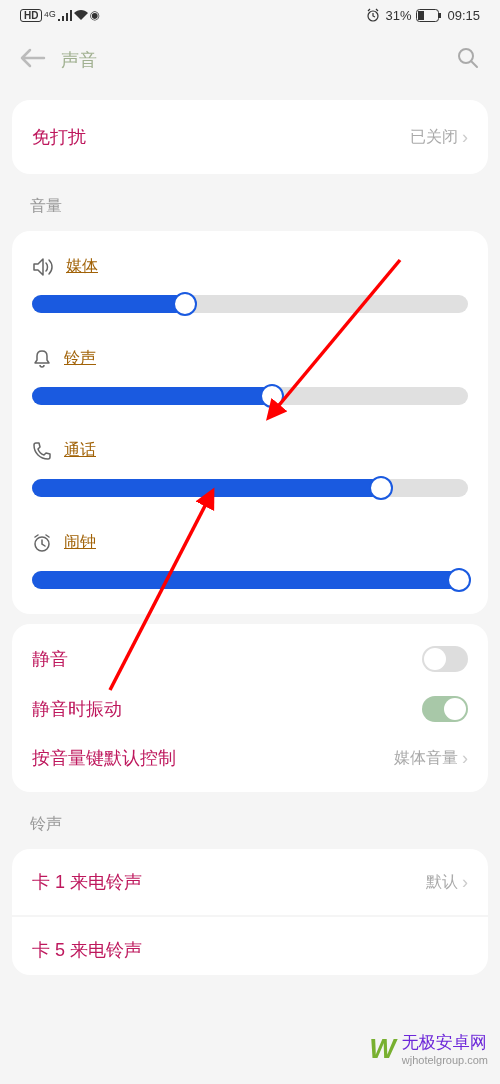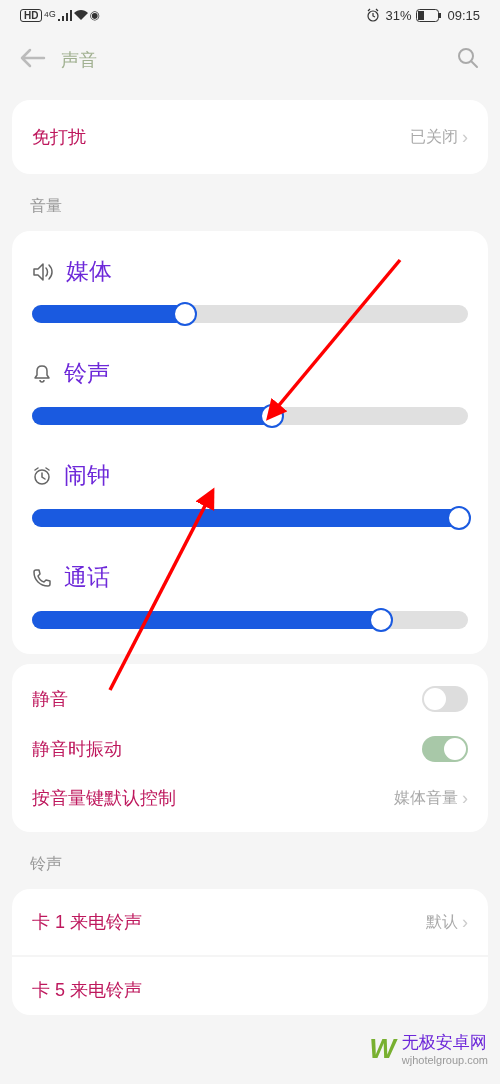--- a/index.html
+++ b/index.html
@@ -96,22 +96,23 @@
     .slider-item:last-child {
       margin-bottom: 0;
     }
     .slider-label {
       display: flex;
       align-items: center;
       gap: 12px;
       margin-bottom: 18px;
     }
     .slider-label-text {
-      font-size: 23px;
-      color: #6d28d9;
+      font-size: 16px;
+      color: #a16207;
+      text-decoration: underline;
     }
     .slider-icon {
       color: #666;
       flex-shrink: 0;
     }
     .slider-track {
       height: 18px;
       background: #e0e0e0;
       border-radius: 9px;
       position: relative;
@@ -283,41 +284,41 @@
     </div>
     <div class="slider-track">
       <div class="slider-fill" style="width:55%"></div>
       <div class="slider-thumb" style="left:55%"></div>
     </div>
   </div>
 
   <div class="slider-item">
     <div class="slider-label">
       <svg class="slider-icon" width="20" height="20" viewBox="0 0 20 20">
+          <path d="M4 2c-1 0-2 1-2 2 0 8 6 14 14 14 1 0 2-1 2-2v-3l-4-1-2 2c-3-1-5-3-6-6l2-2-1-4z" fill="none" stroke="#666" stroke-width="1.5" stroke-linejoin="round"></path>
+        </svg>
+      <span class="slider-label-text">通话</span>
+    </div>
+    <div class="slider-track">
+      <div class="slider-fill" style="width:80%"></div>
+      <div class="slider-thumb" style="left:80%"></div>
+    </div>
+  </div>
+
+  <div class="slider-item">
+    <div class="slider-label">
+      <svg class="slider-icon" width="20" height="20" viewBox="0 0 20 20">
           <circle cx="10" cy="11" r="7" fill="none" stroke="#666" stroke-width="1.5"></circle>
           <path d="M10 7v4l3 2M3 4l3-2M17 4l-3-2" fill="none" stroke="#666" stroke-width="1.5" stroke-linecap="round"></path>
         </svg>
       <span class="slider-label-text">闹钟</span>
     </div>
     <div class="slider-track">
       <div class="slider-fill" style="width:98%"></div>
       <div class="slider-thumb" style="left:98%"></div>
-    </div>
-  </div>
-
-  <div class="slider-item">
-    <div class="slider-label">
-      <svg class="slider-icon" width="20" height="20" viewBox="0 0 20 20">
-          <path d="M4 2c-1 0-2 1-2 2 0 8 6 14 14 14 1 0 2-1 2-2v-3l-4-1-2 2c-3-1-5-3-6-6l2-2-1-4z" fill="none" stroke="#666" stroke-width="1.5" stroke-linejoin="round"></path>
-        </svg>
-      <span class="slider-label-text">通话</span>
-    </div>
-    <div class="slider-track">
-      <div class="slider-fill" style="width:80%"></div>
-      <div class="slider-thumb" style="left:80%"></div>
     </div>
   </div>
 </div>
 
 <div class="card card-mt" style="padding:10px 20px;">
   <div class="row" style="padding:12px 0;">
     <span class="row-label">静音</span>
     <div class="toggle toggle-off">
       <div class="toggle-knob"></div>
     </div>

